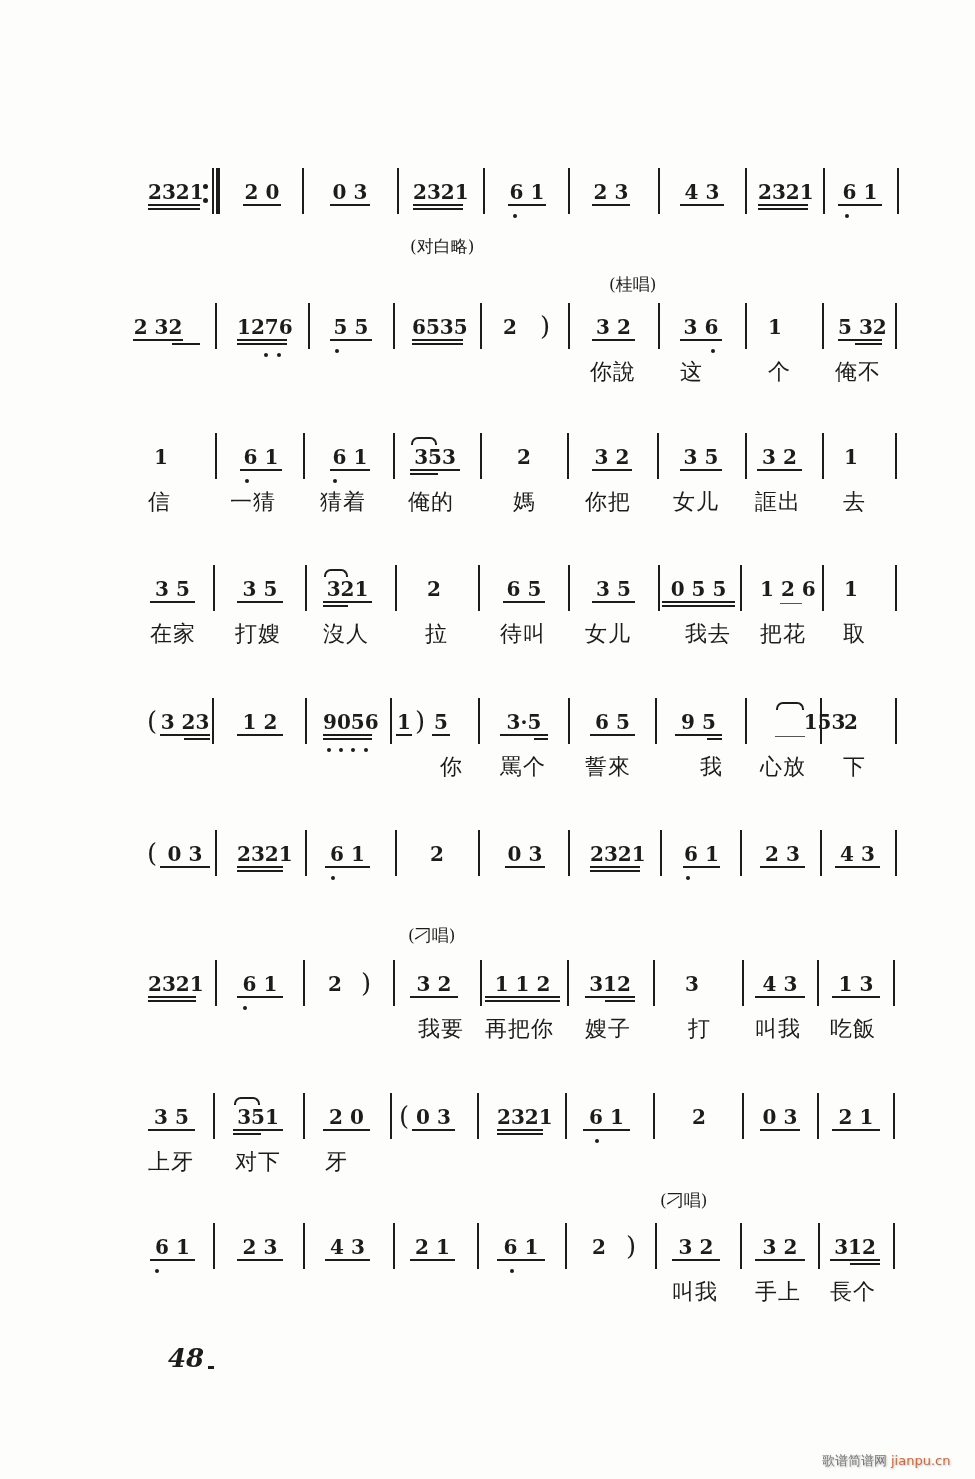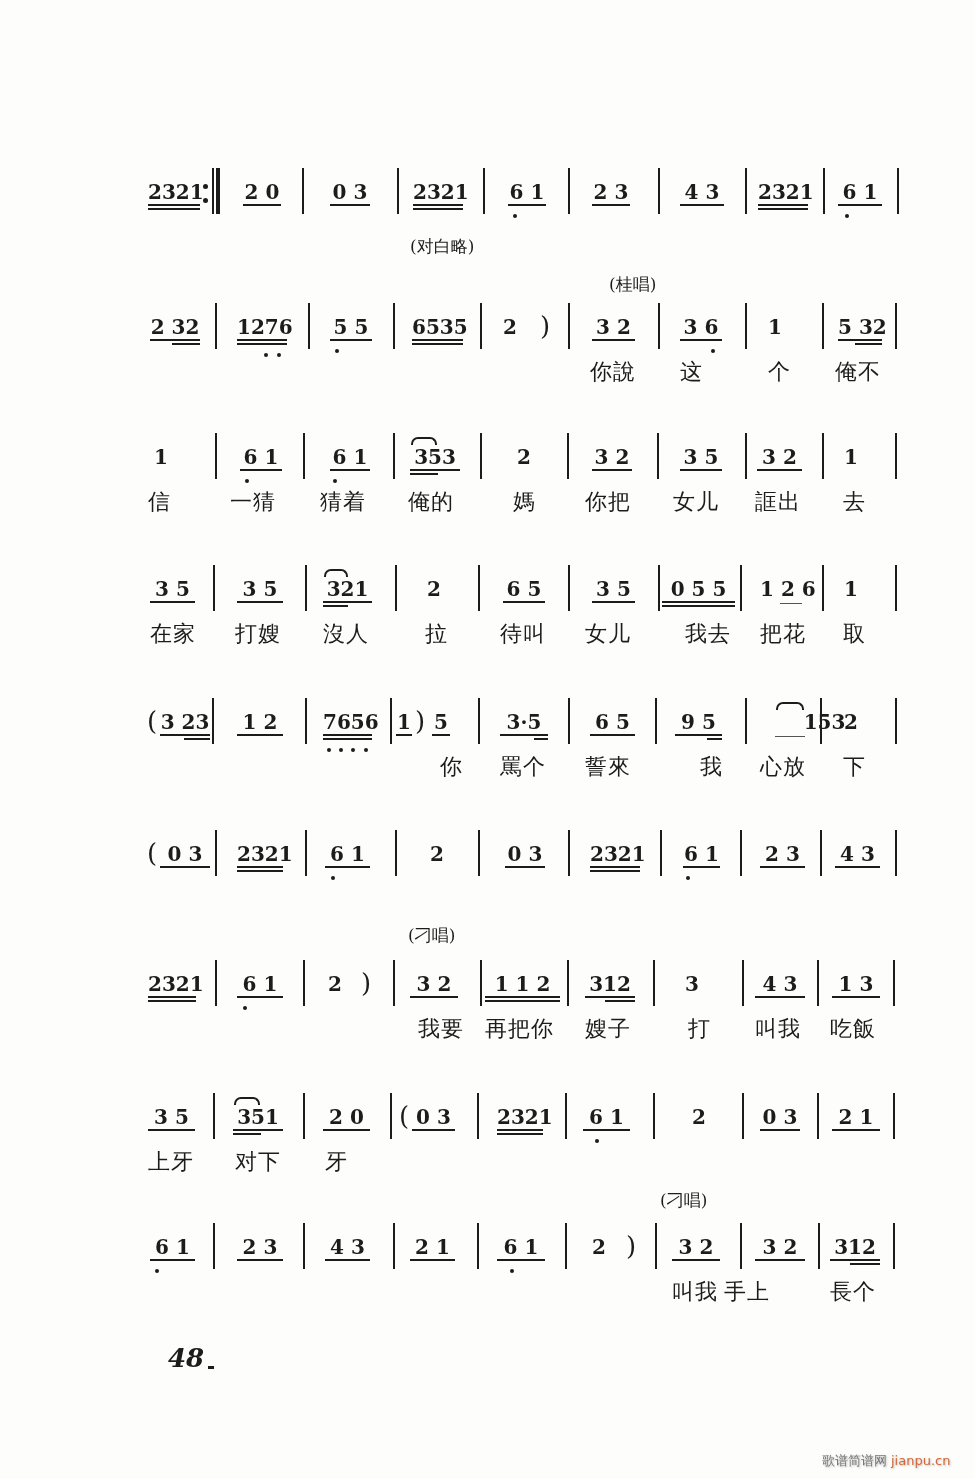--- a/index.html
+++ b/index.html
@@ -57,21 +57,21 @@
   <div class="c u2" style="left:758px;width:50px">2321</div>
   <div class="bar" style="left:823px"></div>
   <div class="c u1" style="left:838px;width:44px">6 1</div>
   <div class="dot" style="left:845px"></div>
   <div class="bar" style="left:897px"></div>
   <div class="an" style="left:410px;top:55px">(对白略)</div>
 </div>
 
 <div class="row" style="top:315px">
   <div class="an" style="left:609px;top:-42px">(桂唱)</div>
-  <div class="c u1" style="left:150px;width:50px">2 32</div>
+  <div class="c u1" style="left:133px;width:50px">2 32</div>
   <div class="pl" style="left:172px;width:28px"></div>
   <div class="bar" style="left:215px"></div>
   <div class="c u2" style="left:237px;width:50px">1276</div>
   <div class="dot" style="left:264px;top:38px"></div>
   <div class="dot" style="left:277px;top:38px"></div>
   <div class="bar" style="left:308px"></div>
   <div class="c u1" style="left:330px;width:42px">5 5</div>
   <div class="dot" style="left:335px"></div>
   <div class="bar" style="left:393px"></div>
   <div class="c u2" style="left:412px;width:51px">6535</div>
@@ -162,21 +162,21 @@
   <div class="ly" style="left:843px">取</div>
 </div>
 
 <div class="row" style="top:710px">
   <div class="c par" style="left:146px;width:12px">(</div>
   <div class="c u1" style="left:160px;width:50px">3 23</div>
   <div class="pl" style="left:184px;width:26px"></div>
   <div class="bar" style="left:212px"></div>
   <div class="c u1" style="left:237px;width:46px">1 2</div>
   <div class="bar" style="left:305px"></div>
-  <div class="c u2" style="left:323px;width:49px">7656</div>
+  <div class="c u2" style="left:323px;width:49px">9056</div>
   <div class="dot" style="left:327px;top:38px"></div>
   <div class="dot" style="left:339px;top:38px"></div>
   <div class="dot" style="left:351px;top:38px"></div>
   <div class="dot" style="left:364px;top:38px"></div>
   <div class="bar" style="left:390px"></div>
   <div class="c u1" style="left:396px;width:16px">1</div>
   <div class="c par" style="left:414px;width:12px">)</div>
   <div class="c u1" style="left:432px;width:18px">5</div>
   <div class="bar" style="left:478px"></div>
   <div class="c u1" style="left:500px;width:48px">3·5</div>
@@ -302,21 +302,21 @@
   <div class="c par" style="left:625px;width:12px">)</div>
   <div class="bar" style="left:655px"></div>
   <div class="c u1" style="left:672px;width:48px">3 2</div>
   <div class="bar" style="left:740px"></div>
   <div class="c u1" style="left:755px;width:50px">3 2</div>
   <div class="bar" style="left:818px"></div>
   <div class="c u1" style="left:830px;width:50px">312</div>
   <div class="pl" style="left:850px;width:30px"></div>
   <div class="bar" style="left:893px"></div>
   <div class="ly" style="left:672px">叫我</div>
-  <div class="ly" style="left:724px">手上</div>
+  <div class="ly" style="left:755px">手上</div>
   <div class="ly" style="left:830px">長个</div>
 </div>
 
 <div class="pageno">48</div>
 <div class="pageno-mark"></div>
 
 <div class="wm">
   <span>歌谱简谱网</span><span class="wm-domain">jianpu.cn</span>
 </div>
 

